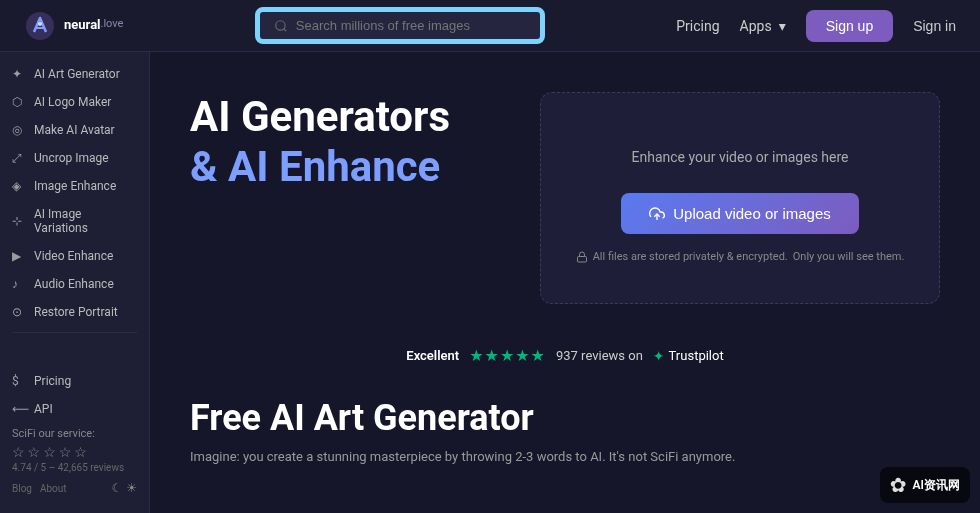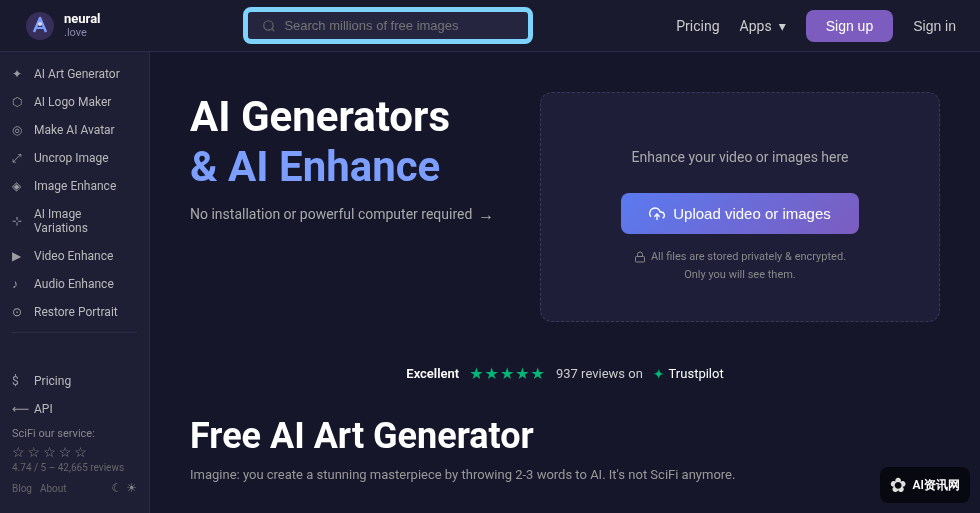--- a/index.html
+++ b/index.html
@@ -29,21 +29,21 @@
       display: flex;
       align-items: center;
       gap: 8px;
     }
     .logo-icon {
       width: 32px;
       height: 32px;
     }
     .logo-text {
       display: flex;
-      flex-direction: column;
+      flex-direction: row;
       line-height: 1.1;
     }
     .logo-text-neural {
       font-size: 13px;
       font-weight: 700;
       color: #fff;
     }
     .logo-text-love {
       font-size: 11px;
       color: #8888aa;
@@ -241,21 +241,21 @@
       font-weight: 500;
       margin-top: 12px;
     }
     .upload-security {
       font-size: 11px;
       color: #888;
       display: flex;
       align-items: center;
       gap: 5px;
       text-align: center;
-      flex-direction: column;
+      flex-direction: row;
     }
     .upload-security-row {
       display: flex;
       align-items: center;
       gap: 5px;
     }
 
     
     .trustpilot-row {
       display: flex;
@@ -439,24 +439,20 @@
   </aside>
 
   <main class="content">
 
     <div class="hero-section">
       <div class="hero-left">
         <h1 class="hero-title">
           <span>AI Generators</span><br>
           <span class="hero-title-highlight">&amp; AI Enhance</span>
         </h1>
-        <div class="hero-subtitle">
-          <span>No installation or powerful computer required</span>
-          <span class="hero-subtitle-arrow">→</span>
-        </div>
       </div>
 
       <div class="hero-right">
         <div class="upload-card">
           <div class="upload-card-label">Enhance your video or images here</div>
           <button class="btn-upload">
             <svg width="16" height="16" viewBox="0 0 24 24" fill="none" stroke="white" stroke-width="2">
               <polyline points="16 16 12 12 8 16"></polyline>
               <line x1="12" y1="12" x2="12" y2="21"></line>
               <path d="M20.39 18.39A5 5 0 0 0 18 9h-1.26A8 8 0 1 0 3 16.3"></path>

